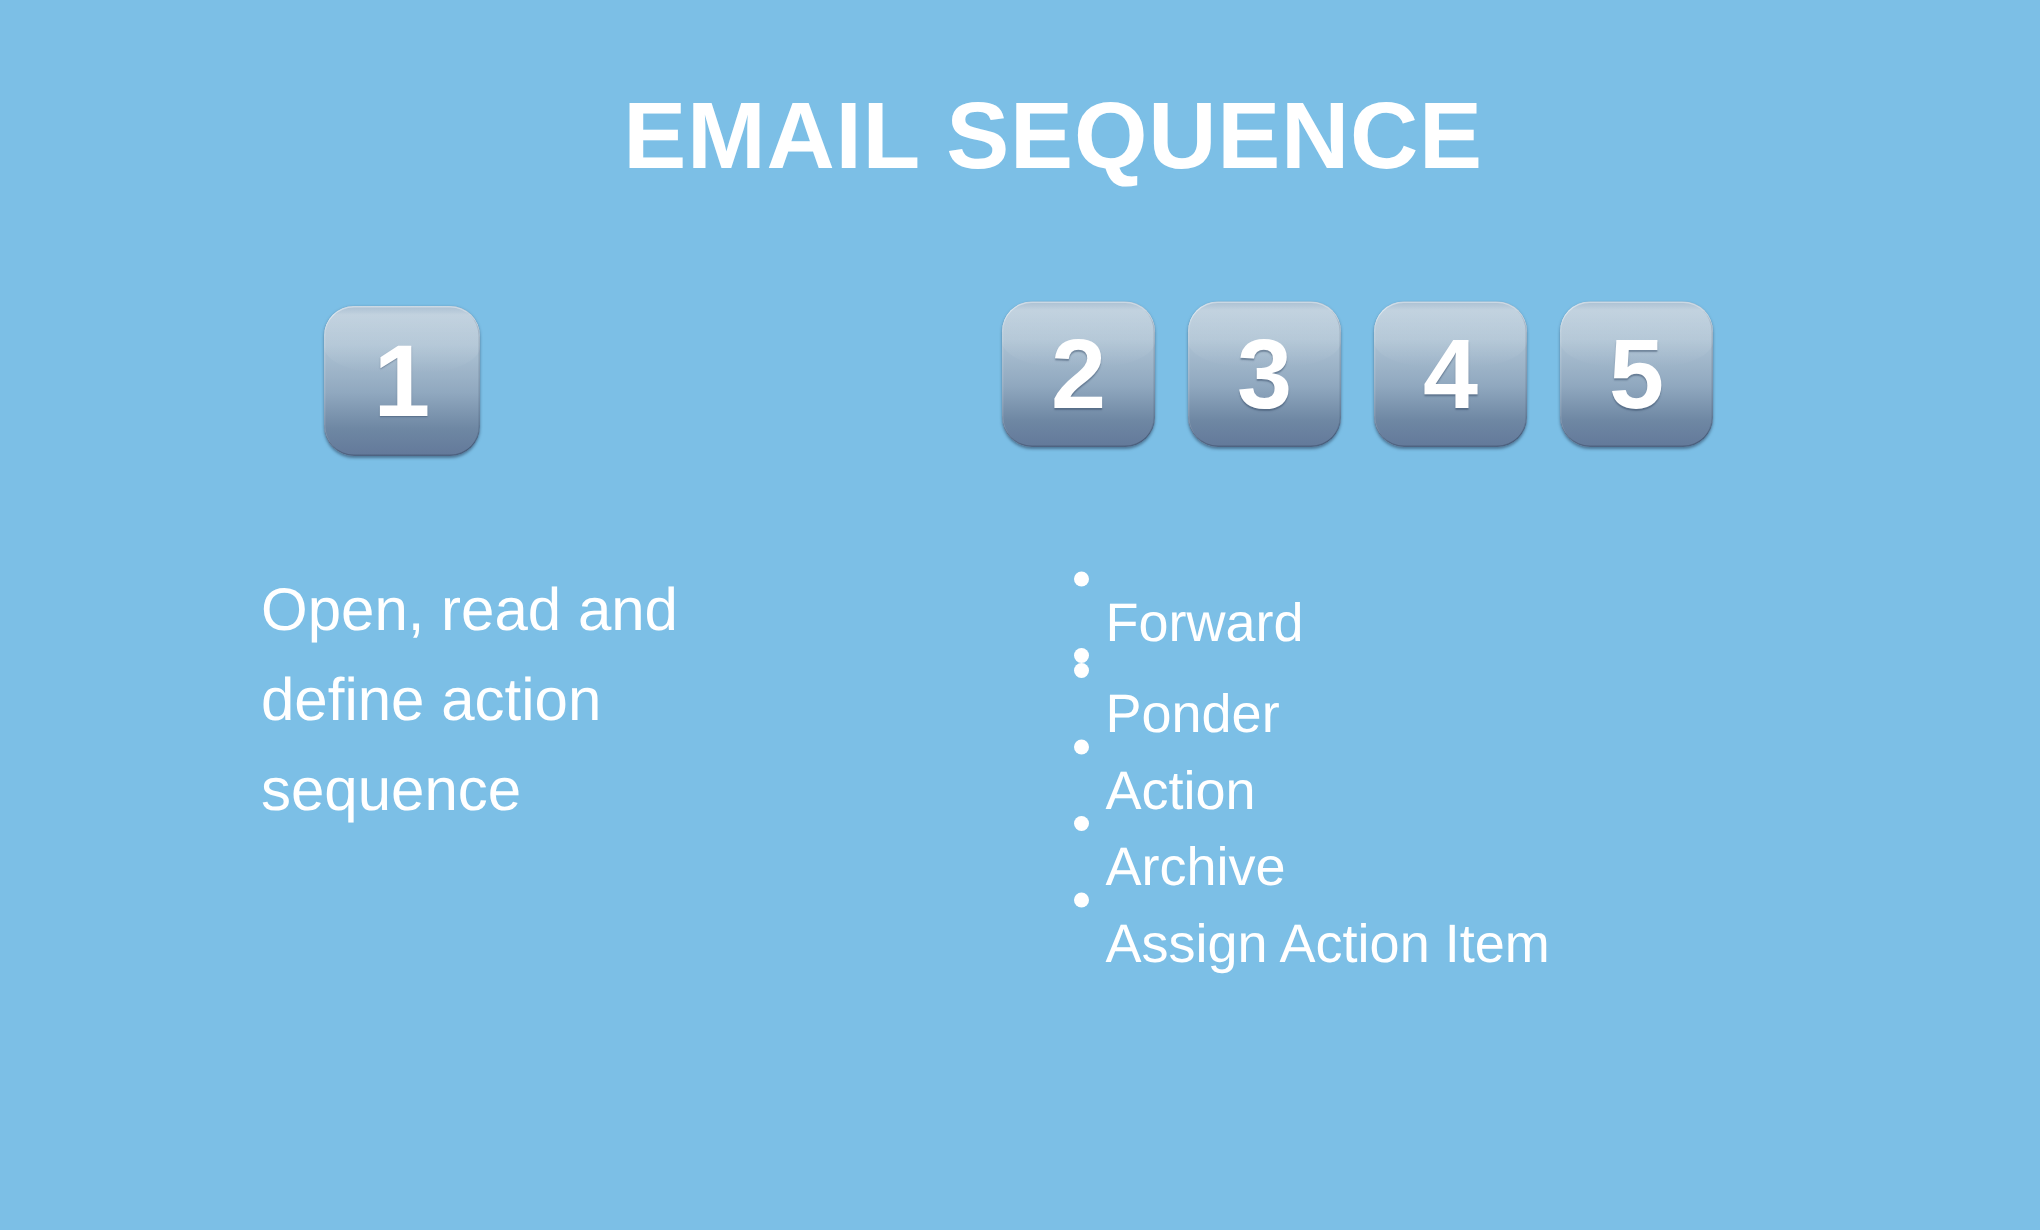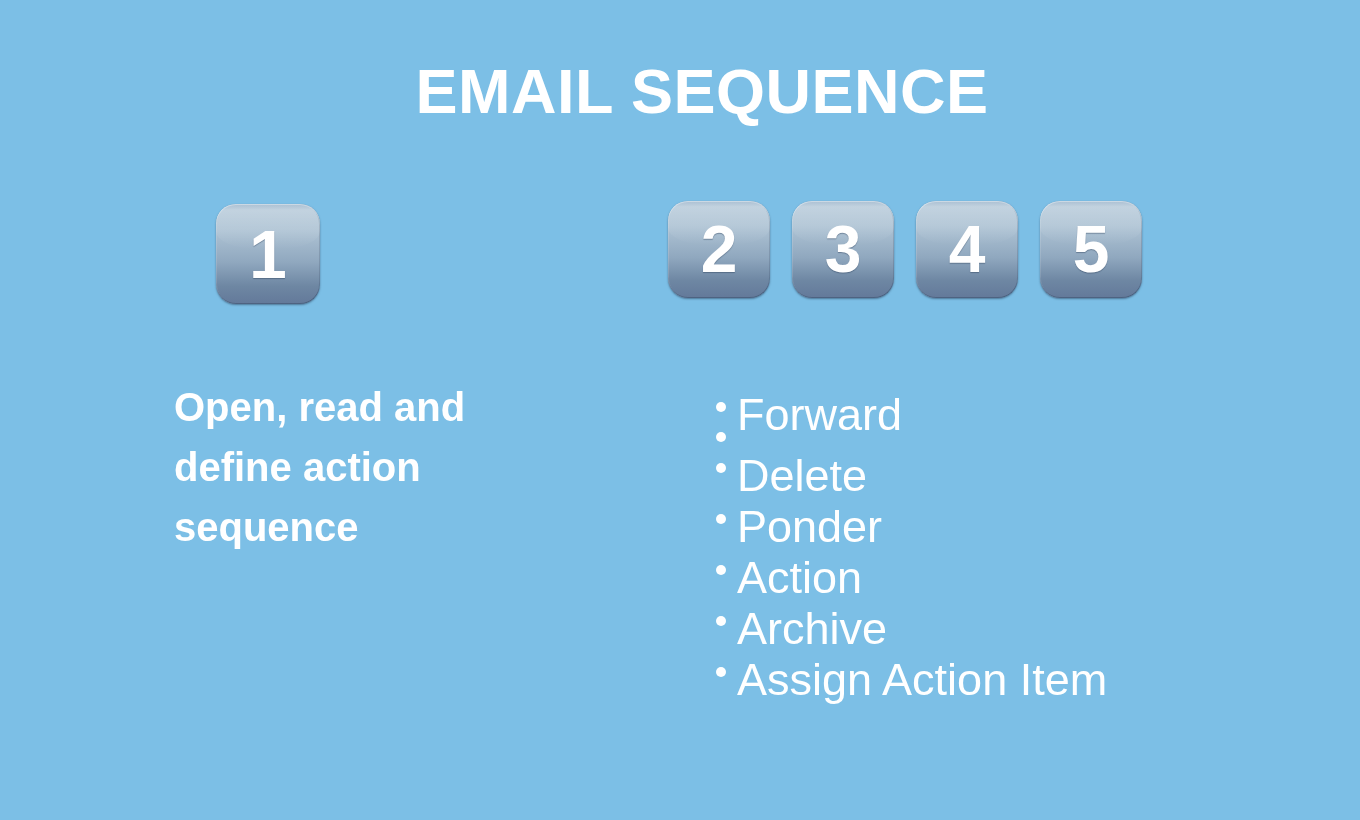--- a/index.html
+++ b/index.html
@@ -96,38 +96,38 @@
   }
 
   
   .left-copy {
     position: absolute;
     left: 174px;
     top: 377px;
     width: 340px;
     color: #ffffff;
     font-size: 40px;
-    font-weight: 700;
+    font-weight: 400;
     line-height: 60px;
   }
 
   
   .bullet-list {
     position: absolute;
     left: 716px;
     top: 389px;
     margin: 0;
     padding: 0;
     list-style: none;
   }
   .bullet-list li {
     display: flex;
-    align-items: center;
+    align-items: flex-start;
     color: #ffffff;
-    font-size: 45px;
+    font-size: 36px;
     font-weight: 300;
     line-height: 51px;
     white-space: nowrap;
   }
   .bullet-dot {
     flex: 0 0 auto;
     width: 10px;
     height: 10px;
     margin-right: 11px;
     border-radius: 50%;
@@ -169,24 +169,20 @@
   <ul class="bullet-list">
     <li>
       <span class="bullet-dot"></span>
       <span>Forward</span>
     </li>
     <li>
       <span class="bullet-dot"></span>
     </li>
     <li>
       <span class="bullet-dot"></span>
-      <span>Delete</span>
-    </li>
-    <li>
-      <span class="bullet-dot"></span>
       <span>Ponder</span>
     </li>
     <li>
       <span class="bullet-dot"></span>
       <span>Action</span>
     </li>
     <li>
       <span class="bullet-dot"></span>
       <span>Archive</span>
     </li>

